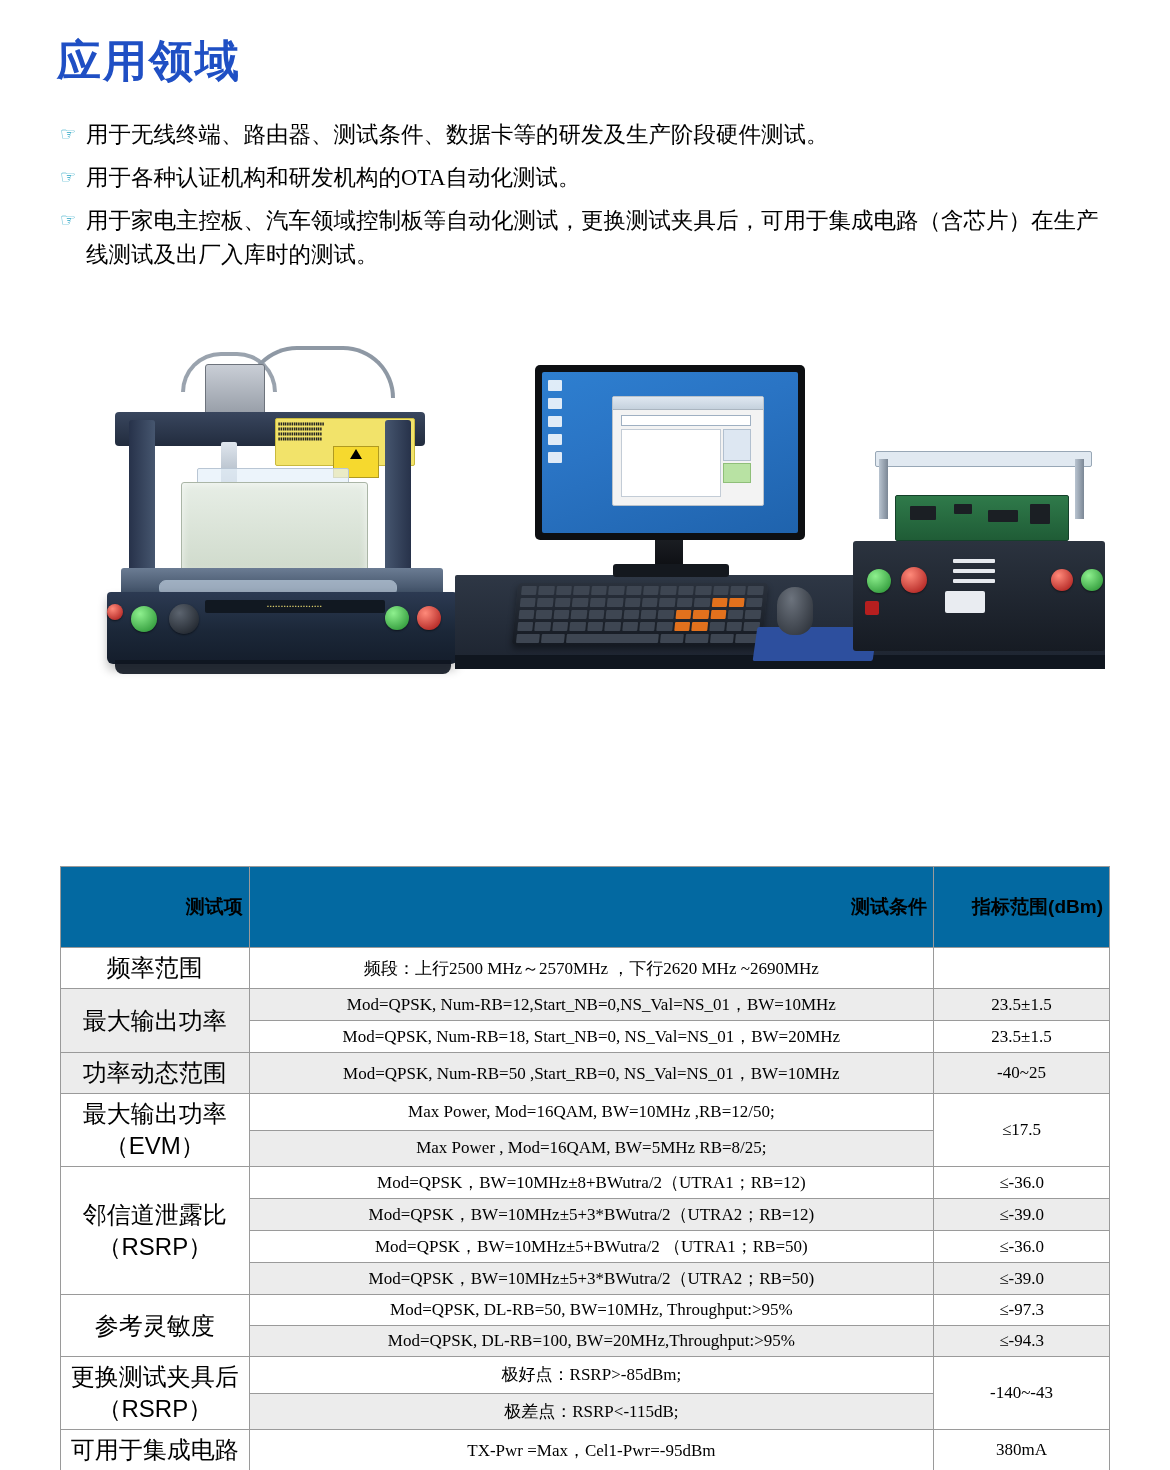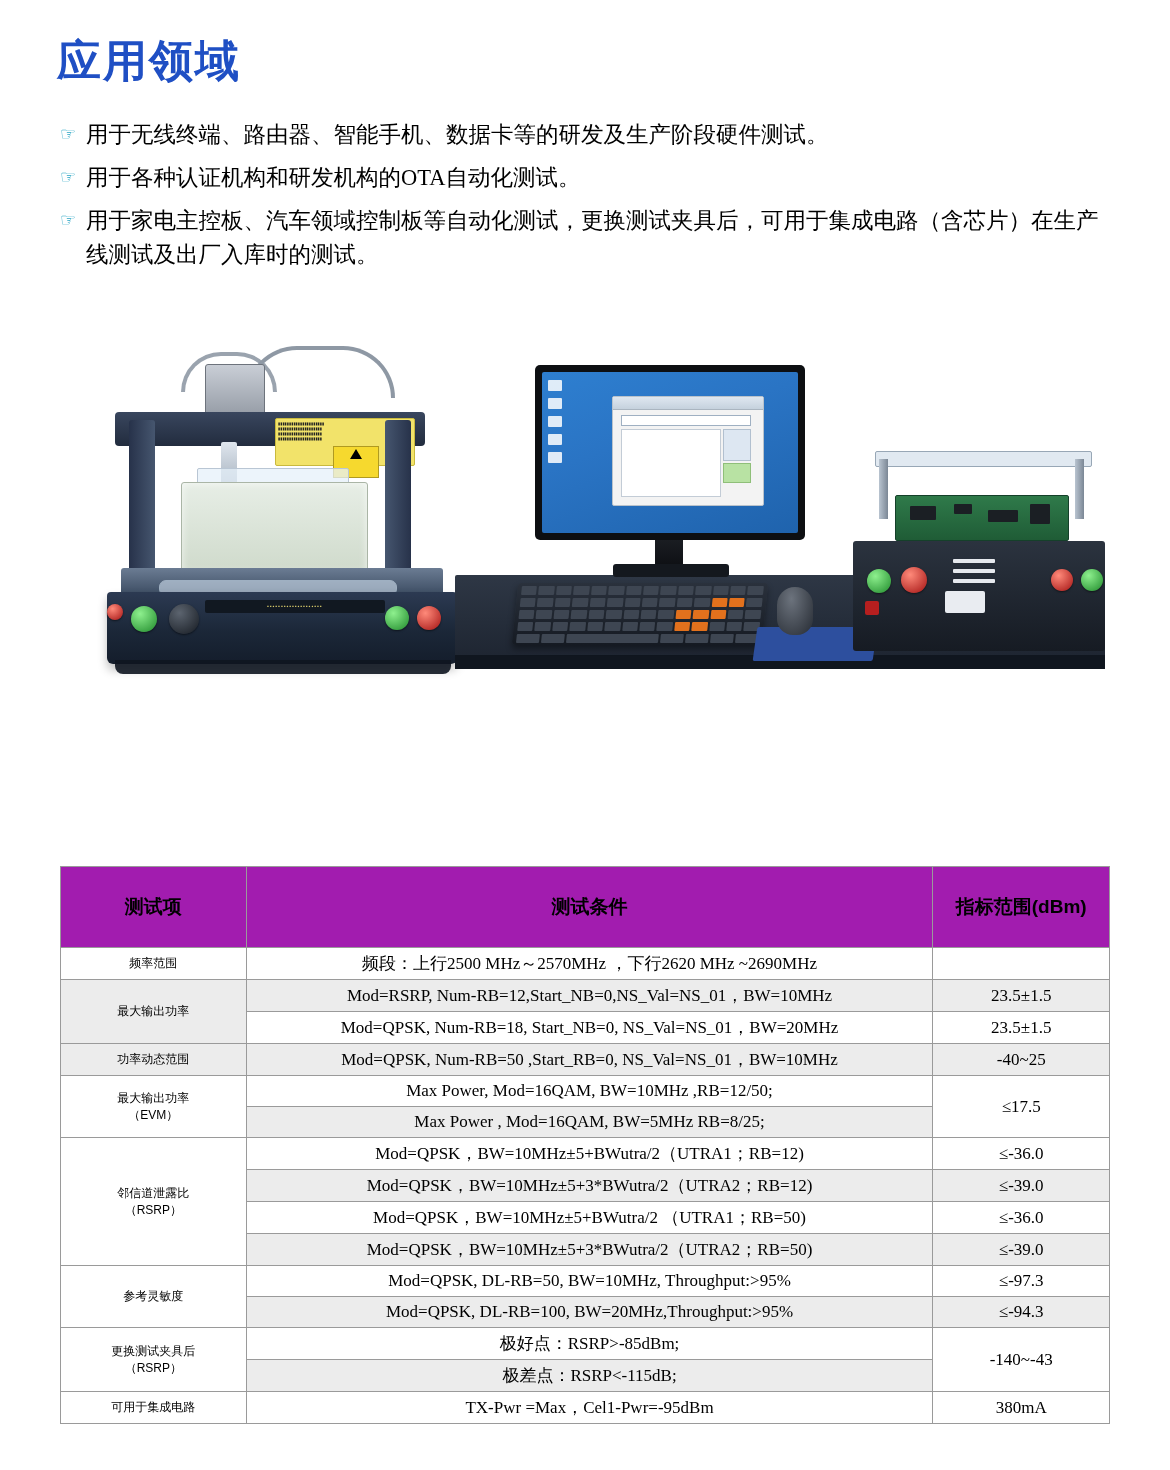--- a/index.html
+++ b/index.html
@@ -311,50 +311,51 @@
     font-size: 17px;
     color: #000;
   }
   .spec-table th, .spec-table td {
     border: 1px solid #9a9a9a;
     text-align: center;
     vertical-align: middle;
     padding: 4px 6px;
   }
   .spec-table thead th {
-    background: #a21caf;
+    background: #0369a1;
     font-weight: bold;
     height: 72px;
     font-size: 19px;
     font-family: "Liberation Sans", "DejaVu Sans", sans-serif;
+    text-align: right;
   }
   .col-item { width: 180px; }
   .col-cond { width: 700px; }
   .col-range { width: 170px; }
   .spec-table td.item-cell {
-    font-size: 12px;
+    font-size: 24px;
   }
   .spec-table tbody tr { height: 31px; }
   .row-shade td { background: #ececec; }
   .row-plain td { background: #ffffff; }
   .cjk {
     font-family: "Liberation Sans", "DejaVu Sans", sans-serif;
   }
 </style>
 </head>
 <body>
 
 <div class="page">
 
   <div class="section-title" id="title-application">应用领域</div>
 
   <div class="bullets">
     <div class="bullet-row">
       <span class="bullet-icon">☞</span>
-      <span class="bullet-text">用于无线终端、路由器、智能手机、数据卡等的研发及生产阶段硬件测试。</span>
+      <span class="bullet-text">用于无线终端、路由器、测试条件、数据卡等的研发及生产阶段硬件测试。</span>
     </div>
     <div class="bullet-row">
       <span class="bullet-icon">☞</span>
       <span class="bullet-text">用于各种认证机构和研发机构的OTA自动化测试。</span>
     </div>
     <div class="bullet-row">
       <span class="bullet-icon">☞</span>
       <span class="bullet-text">用于家电主控板、汽车领域控制板等自动化测试，更换测试夹具后，可用于集成电路（含芯片）在生产线测试及出厂入库时的测试。</span>
     </div>
   </div>
@@ -527,21 +528,21 @@
     <tbody>
 
       <tr class="row-plain">
         <td class="item-cell cjk">频率范围</td>
         <td>频段：上行2500 MHz～2570MHz ，下行2620 MHz ~2690MHz</td>
         <td></td>
       </tr>
 
       <tr class="row-shade">
         <td class="item-cell cjk" rowspan="2">最大输出功率</td>
-        <td>Mod=RSRP, Num-RB=12,Start_NB=0,NS_Val=NS_01，BW=10MHz</td>
+        <td>Mod=QPSK, Num-RB=12,Start_NB=0,NS_Val=NS_01，BW=10MHz</td>
         <td>23.5±1.5</td>
       </tr>
       <tr class="row-plain">
         <td>Mod=QPSK, Num-RB=18, Start_NB=0, NS_Val=NS_01，BW=20MHz</td>
         <td>23.5±1.5</td>
       </tr>
 
       <tr class="row-shade">
         <td class="item-cell cjk">功率动态范围</td>
         <td>Mod=QPSK, Num-RB=50 ,Start_RB=0, NS_Val=NS_01，BW=10MHz</td>
@@ -558,21 +559,21 @@
       </tr>
       <tr class="row-shade">
         <td>Max Power , Mod=16QAM, BW=5MHz RB=8/25;</td>
       </tr>
 
       <tr class="row-plain">
         <td class="item-cell cjk" rowspan="4">
           <span>邻信道泄露比</span><br>
           <span>（RSRP）</span>
         </td>
-        <td>Mod=QPSK，BW=10MHz±5+BWutra/2（UTRA1；RB=12)</td>
+        <td>Mod=QPSK，BW=10MHz±8+BWutra/2（UTRA1；RB=12)</td>
         <td>≤-36.0</td>
       </tr>
       <tr class="row-shade">
         <td>Mod=QPSK，BW=10MHz±5+3*BWutra/2（UTRA2；RB=12)</td>
         <td>≤-39.0</td>
       </tr>
       <tr class="row-plain">
         <td>Mod=QPSK，BW=10MHz±5+BWutra/2 （UTRA1；RB=50)</td>
         <td>≤-36.0</td>
       </tr>

